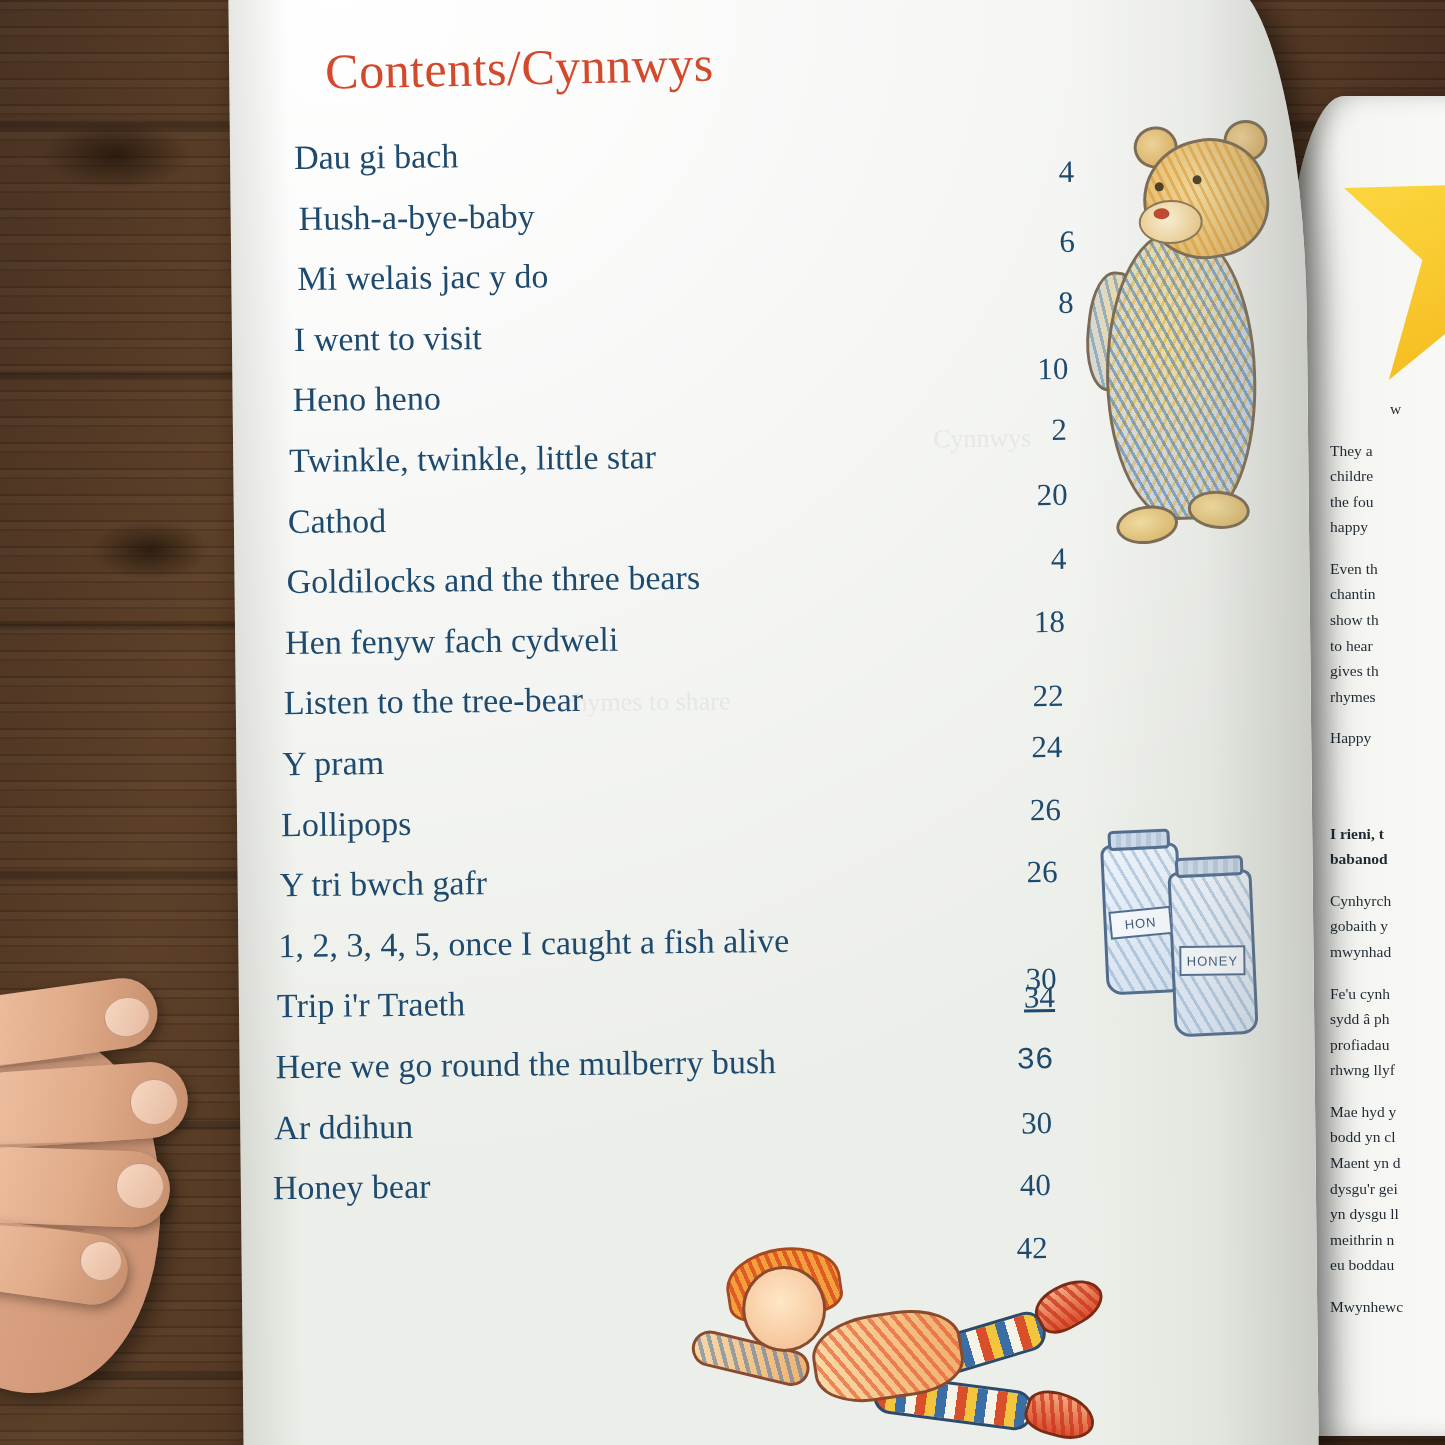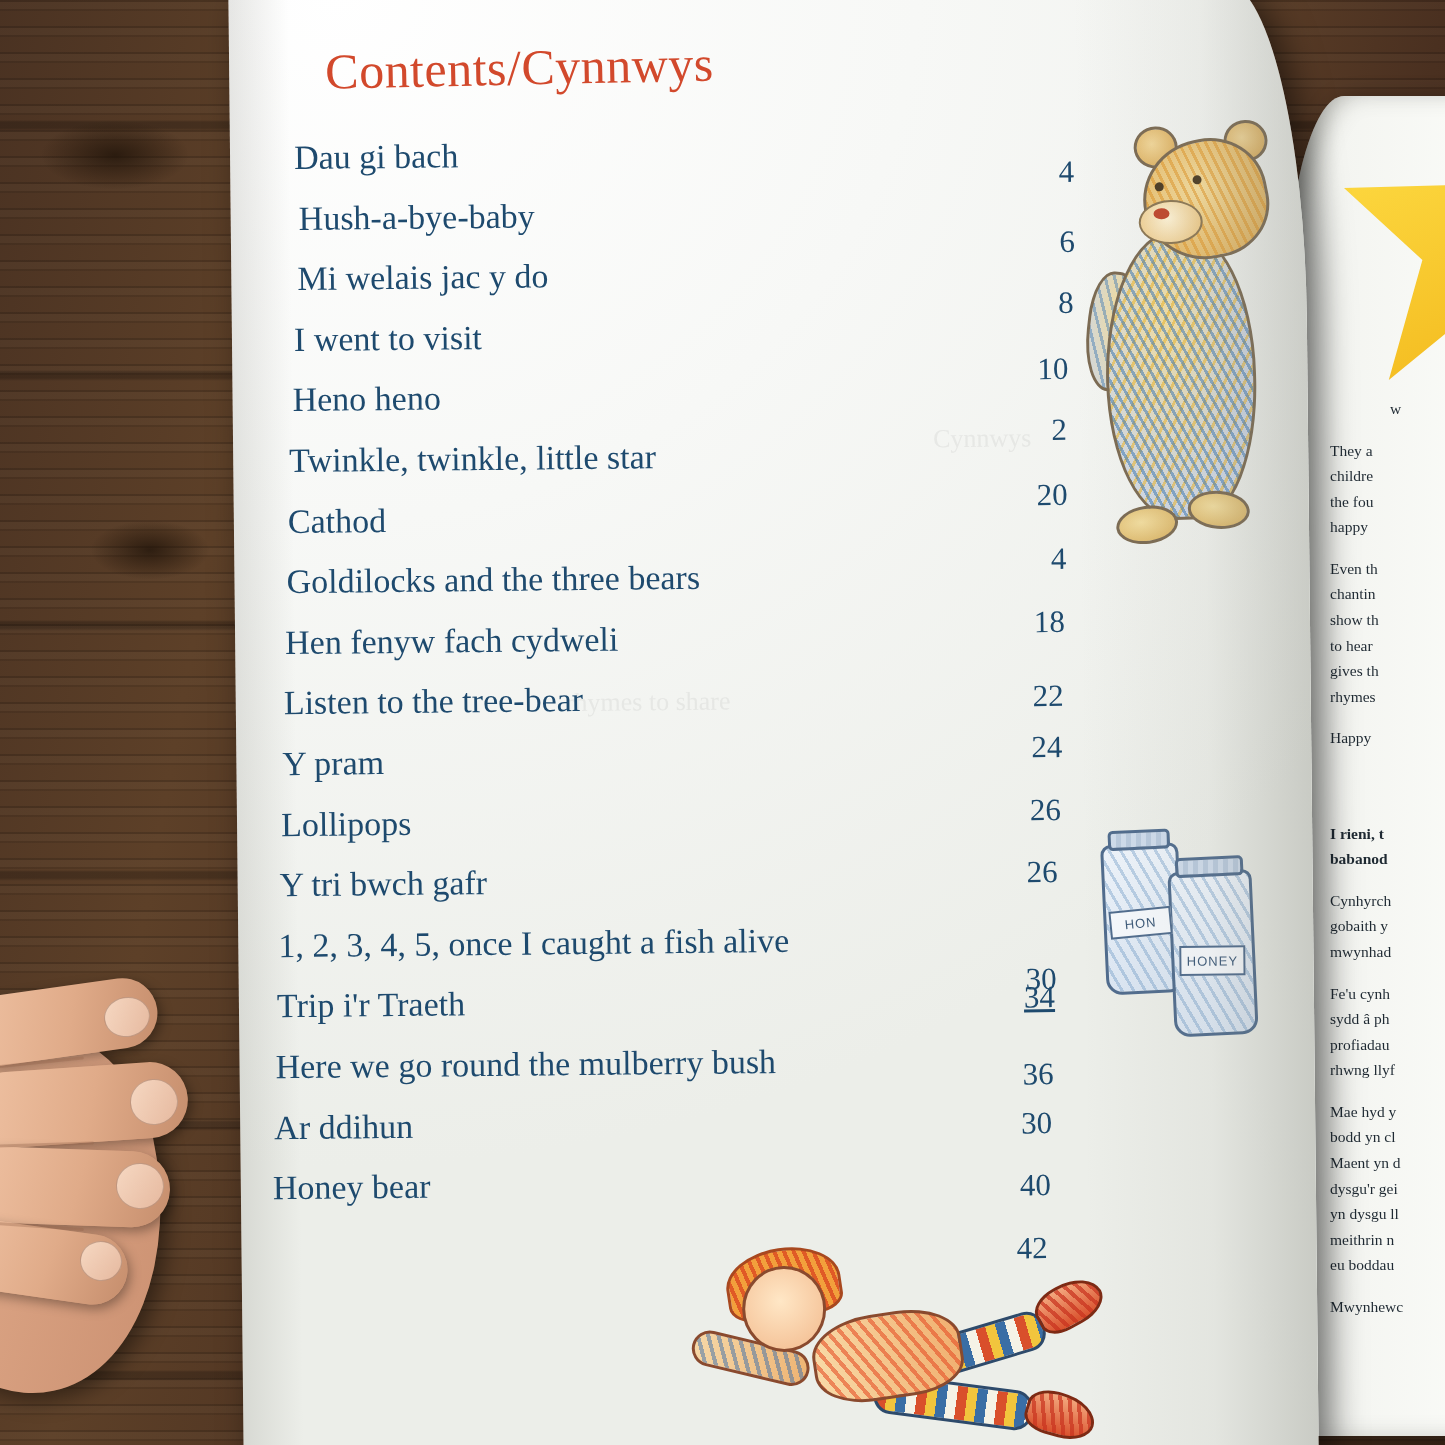--- a/index.html
+++ b/index.html
@@ -514,21 +514,21 @@
         <div class="toc-row">
           <span class="toc-title" style="left:-24px">1, 2, 3, 4, 5, once I caught a fish alive</span>
           <span class="toc-page" style="left:684px;top:-2px;margin-top:44px;">30</span>
         </div>
         <div class="toc-row">
           <span class="toc-title" style="left:-26px">Trip i'r Traeth</span>
           <span class="toc-page" style="left:682px;top:0px;text-decoration:underline;">34</span>
         </div>
         <div class="toc-row">
           <span class="toc-title" style="left:-28px">Here we go round the mulberry bush</span>
-          <span class="toc-page" style="left:680px;top:16px;">36</span>
+          <span class="toc-page" style="left:680px;top:2px;font-family:Liberation Mono, monospace;">36</span>
         </div>
         <div class="toc-row">
           <span class="toc-title" style="left:-30px">Ar ddihun</span>
           <span class="toc-page" style="left:678px;top:4px;">30</span>
         </div>
         <div class="toc-row">
           <span class="toc-title" style="left:-32px">Honey bear</span>
           <span class="toc-page" style="left:676px;top:6px;">40</span>
         </div>
         <div class="toc-row">

